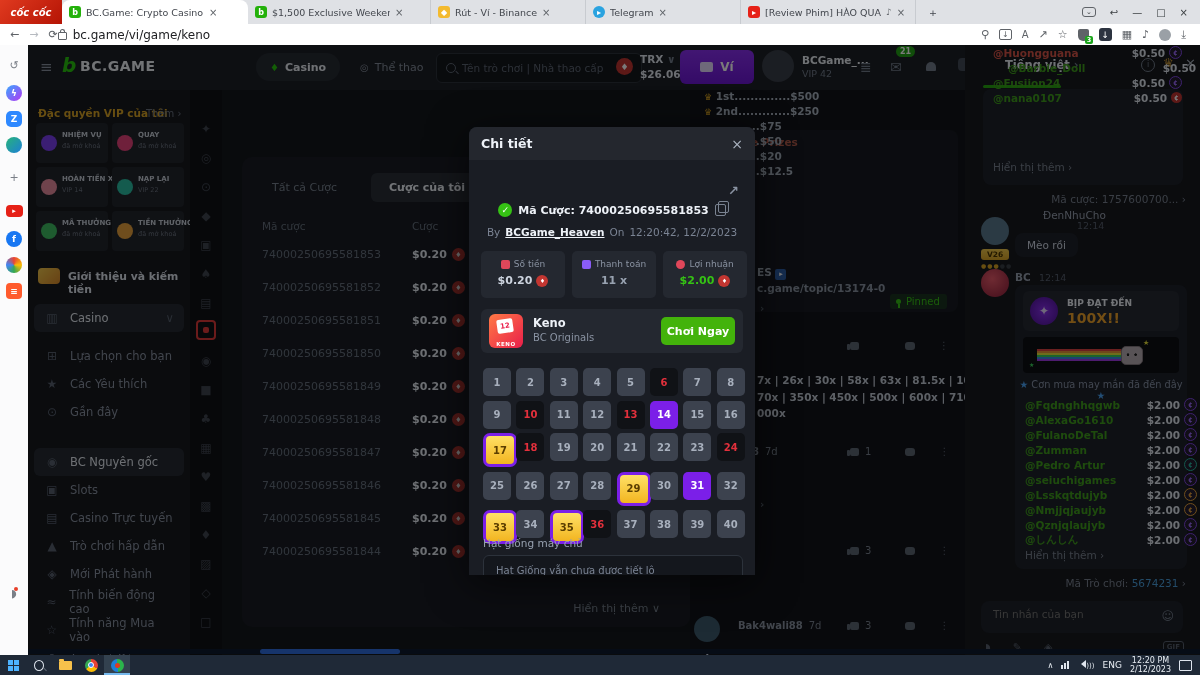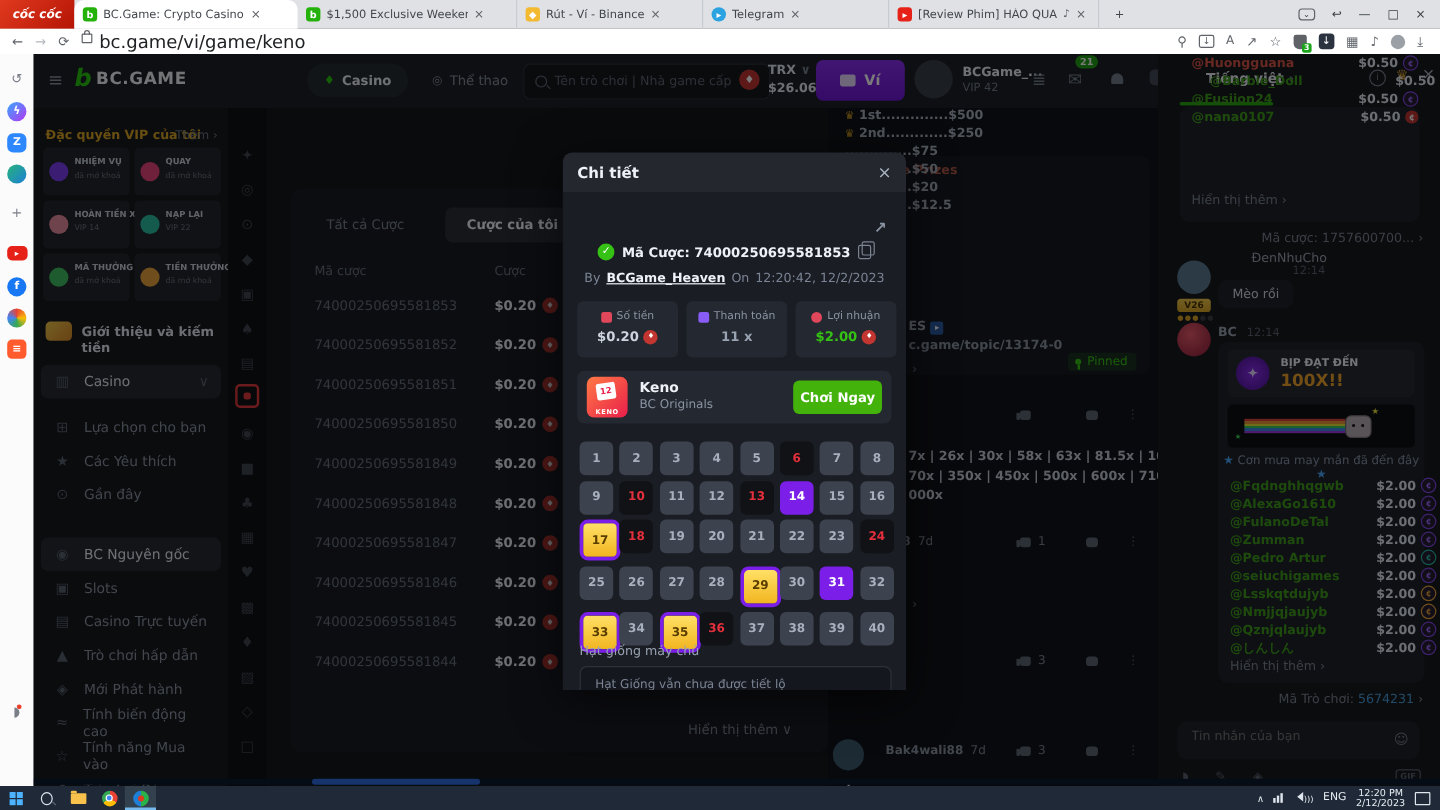--- a/index.html
+++ b/index.html
@@ -16,21 +16,21 @@
   .tab.active{background:#fff;border-radius:8px 8px 0 0;border-right:none;}
   .fav{width:12px;height:12px;border-radius:3px;flex:0 0 12px;display:flex;align-items:center;justify-content:center;
        font-size:8px;color:#fff;font-weight:bold;}
   .fav.bc{background:#24b10a;} .fav.bnb{background:#f3ba2f;color:#fff;} .fav.tg{background:#2aa3e0;border-radius:50%;}
   .fav.yt{background:#e62117;}
   .tclose{color:#5f6368;font-size:10px;}
   .winbtns{margin-left:auto;display:flex;align-items:center;gap:14px;padding:0 12px;color:#3c4043;font-size:10px;}
   #addrbar{position:absolute;left:0;top:24px;width:1200px;height:21px;background:#fff;display:flex;align-items:center;
            font-size:11px;color:#5f6368;border-bottom:1px solid #dadce0;}
   .navbtn{margin-left:10px;font-size:11px;color:#5f6368;}
-  #urlpill{margin-left:10px;display:flex;gap:6px;color:#202124;font-size:15px;}
+  #urlpill{display:flex;align-items:center;gap:6px;color:#202124;font-size:12px;}
   .lock{width:7px;height:6px;border:1px solid #5f6368;border-radius:1px;position:relative;margin-top:2px;}
   .lock:before{content:"";position:absolute;left:1px;top:-4px;width:3px;height:3px;border:1px solid #5f6368;border-bottom:none;border-radius:3px 3px 0 0;}
   #addricons{margin-left:auto;display:flex;align-items:center;gap:10px;padding-right:14px;font-size:11px;color:#5f6368;}
   .shield{width:11px;height:12px;background:#5f6368;border-radius:2px 2px 5px 5px;position:relative;}
   .shield b{position:absolute;right:-4px;bottom:-3px;background:#1ca51c;color:#fff;font-size:6.5px;border-radius:2px;padding:0 1.5px;}
   .dkdl{width:13px;height:13px;background:#2c3340;color:#fff;border-radius:3px;font-size:9px;display:flex;align-items:center;justify-content:center;}
   
   #cocrail{position:absolute;left:0;top:45px;width:28px;height:610px;background:#fbfbfc;border-right:1px solid #e4e6e8;}
   #cocrail .ric{position:absolute;left:0;width:28px;text-align:center;font-size:11px;color:#7a7f87;}
   .cic{width:16px;height:16px;border-radius:50%;margin:0 auto;display:flex;align-items:center;justify-content:center;color:#fff;font-size:9px;font-weight:bold;}
@@ -260,21 +260,21 @@
     <div class="abs pill" style="left:228px;top:8px;">
       <span style="color:#28c40e;font-size:10px;">♦</span>
       <span>Casino</span>
     </div>
     <div class="abs pill ghost" style="left:318px;top:8px;">
       <span style="font-size:10px;">◎</span>
       <span>Thể thao</span>
     </div>
     <div class="abs" id="gsearch" style="left:408px;top:8px;">
       <span class="mag"></span>
-      <span>Tên trò chơi | Nhà game cấp</span>
+      <span>Tên trò chơi | Nhà thao cấp</span>
     </div>
     <span class="abs coin trx" style="left:588px;top:13px;width:17px;height:17px;font-size:9px;">♦</span>
     <span class="abs" style="left:612px;top:8px;color:#dfe5ee;font-size:10.5px;font-weight:bold;">
       <span>TRX</span>
       <span style="color:#737d8c;">∨</span>
     </span>
     <span class="abs" style="left:612px;top:23px;color:#dfe5ee;font-size:10.5px;font-weight:bold;">$26.06</span>
     <div class="abs vibtn" style="left:652px;top:5px;width:74px;height:34px;">
       <span class="wallet"></span>
       <span>Ví</span>

